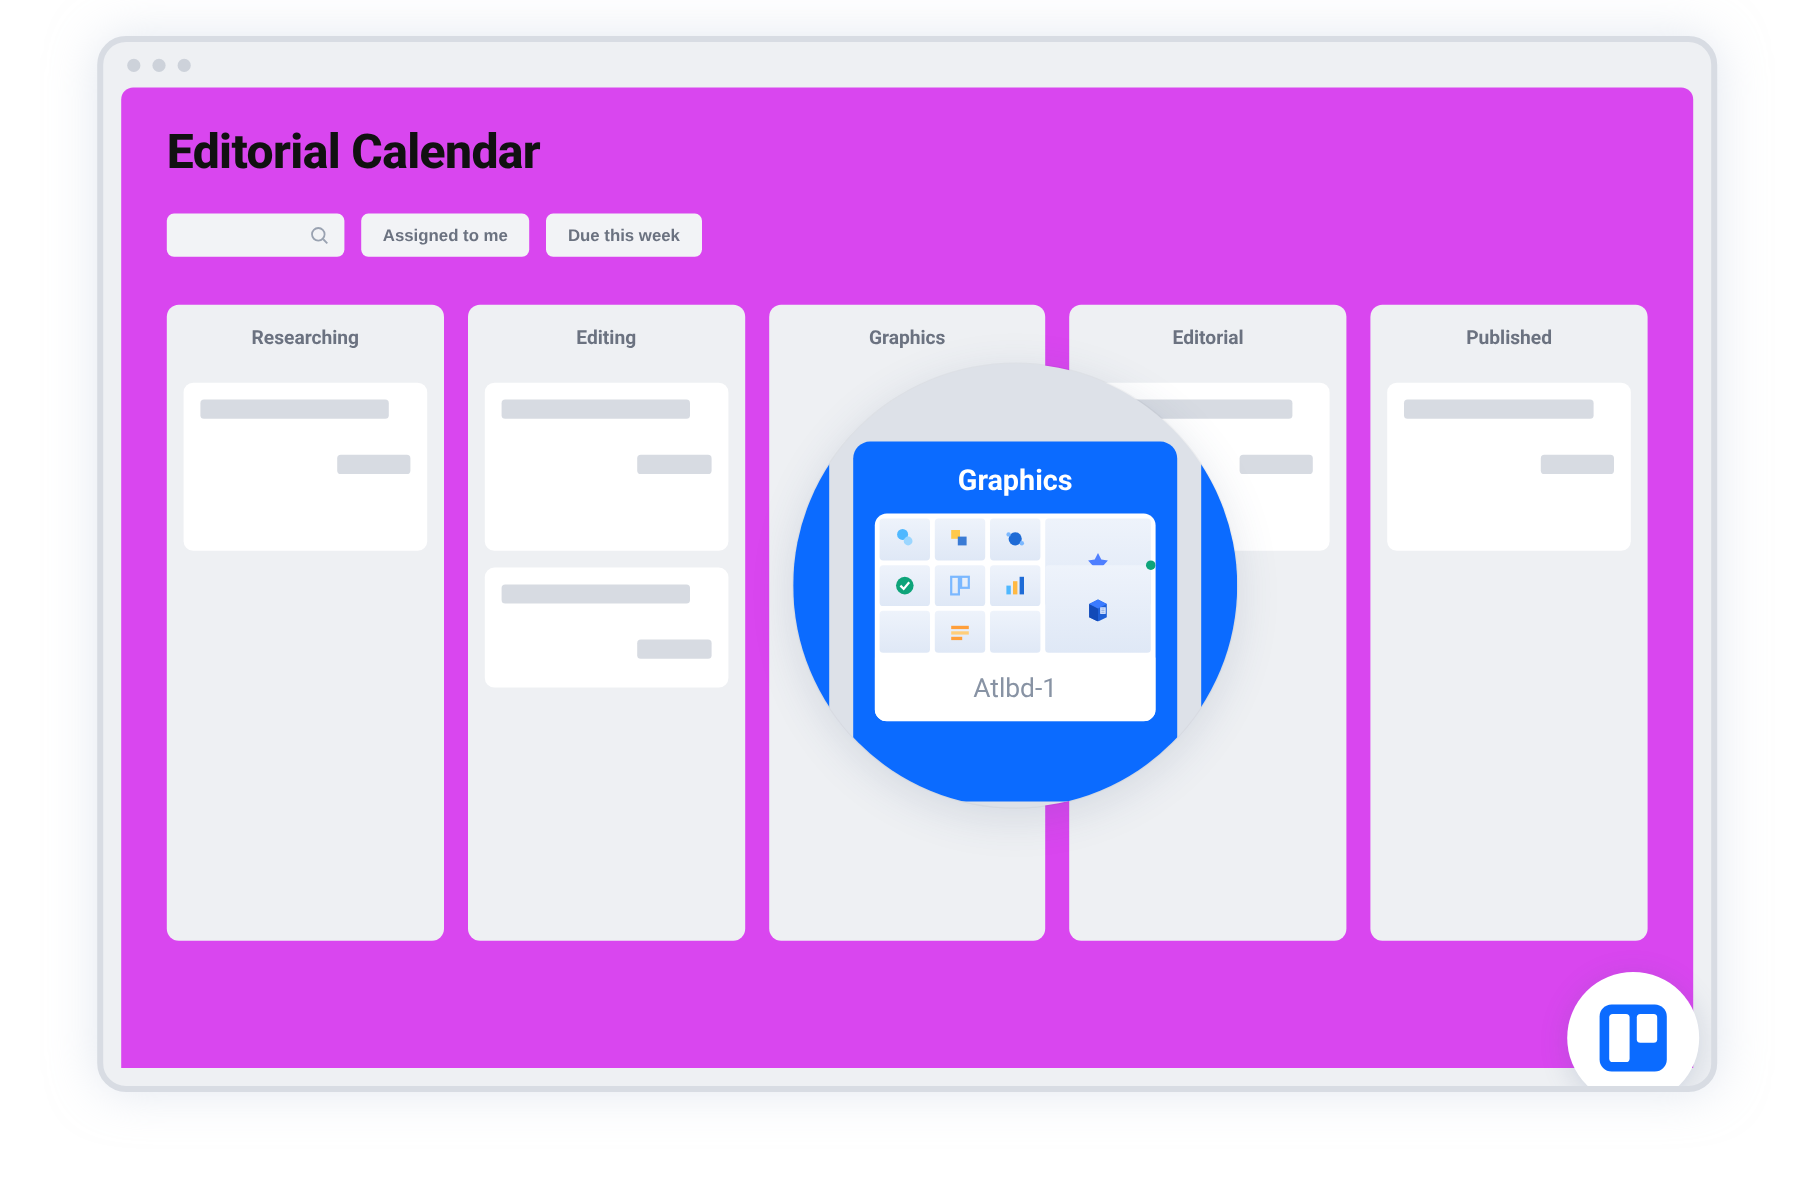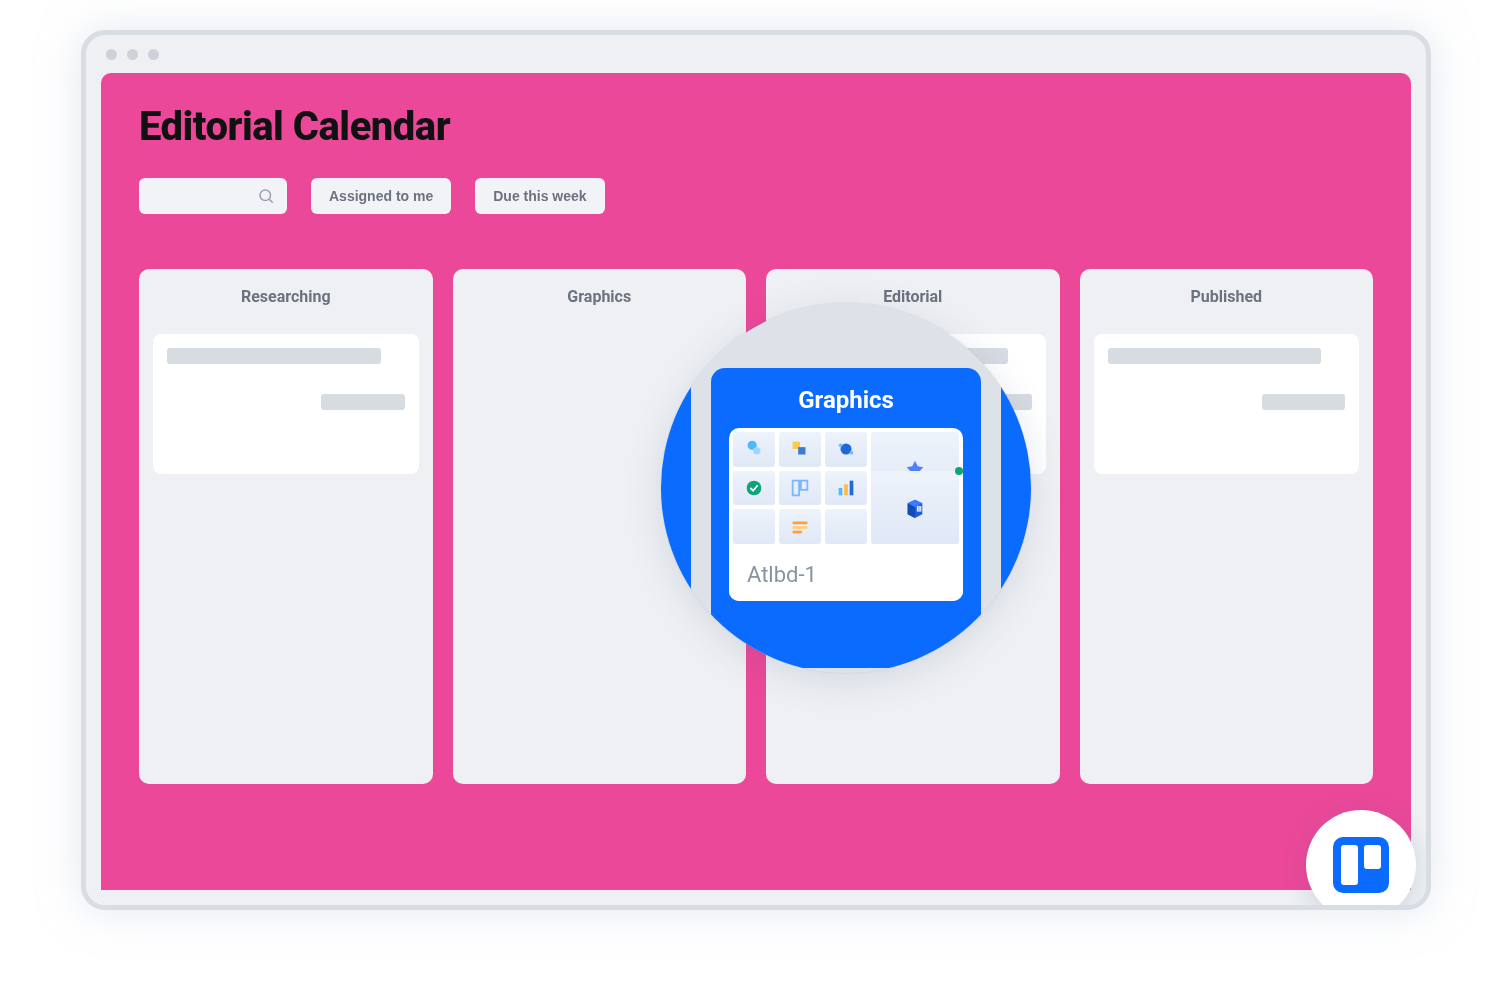--- a/index.html
+++ b/index.html
@@ -30,37 +30,37 @@
       padding: 0 20px;
       gap: 10px;
     }
     .tb-dot {
       width: 11px;
       height: 11px;
       border-radius: 50%;
       background: #cdd2da;
     }
     .app-window {
-      background: #ec4899;
+      background: #d946ef;
       margin: 0 15px 15px 15px;
       border-radius: 10px 10px 0 0;
       height: calc(100% - 53px);
       padding: 30px 38px;
       position: relative;
     }
     .page-title {
       font-size: 40px;
       font-weight: 800;
       color: #111;
       margin-bottom: 28px;
       letter-spacing: -0.5px;
     }
     .toolbar {
       display: flex;
-      gap: 24px;
+      gap: 14px;
       margin-bottom: 40px;
     }
     .search-pill {
       width: 148px;
       height: 36px;
       background: #f2f3f6;
       border-radius: 6px;
       display: flex;
       align-items: center;
       justify-content: flex-end;
@@ -86,21 +86,20 @@
       gap: 20px;
       height: 530px;
     }
     .column {
       flex: 1;
       background: #eef0f3;
       border-radius: 10px;
       padding: 18px 14px;
       display: flex;
       flex-direction: column;
-      margin-top: 15px;
     }
     .column-header {
       font-size: 16px;
       font-weight: 700;
       color: #6b7280;
       text-align: center;
       margin-bottom: 28px;
     }
     .card {
       background: #fff;
@@ -183,21 +182,21 @@
     .box3d { position: relative; }
     .badge-dot {
       position: absolute;
       top: -4px; right: -4px;
       width: 8px; height: 8px;
       background: #0ea47a;
       border-radius: 50%;
     }
     .mag-card-label {
       padding: 14px 18px;
-      text-align: left;
+      text-align: center;
       font-size: 22px;
       color: #8893a4;
       background: #fff;
     }
     
     .app-badge {
       position: absolute;
       bottom: -30px;
       right: -5px;
       width: 110px;
@@ -247,20 +246,31 @@
         </svg>
       </div>
       <button class="filter-chip">Assigned to me</button>
       <button class="filter-chip">Due this week</button>
     </div>
 
     <div class="board">
       <div class="column">
         <div class="column-header">Researching</div>
         <div class="card">
+          <div class="placeholder-bar wide"></div>
+          <div class="placeholder-bar small"></div>
+        </div>
+      </div>
+      <div class="column">
+        <div class="column-header">Editing</div>
+        <div class="card">
+          <div class="placeholder-bar wide"></div>
+          <div class="placeholder-bar small"></div>
+        </div>
+        <div class="card short">
           <div class="placeholder-bar wide"></div>
           <div class="placeholder-bar small"></div>
         </div>
       </div>
       <div class="column">
         <div class="column-header">Graphics</div>
       </div>
       <div class="column">
         <div class="column-header">Editorial</div>
         <div class="card">

